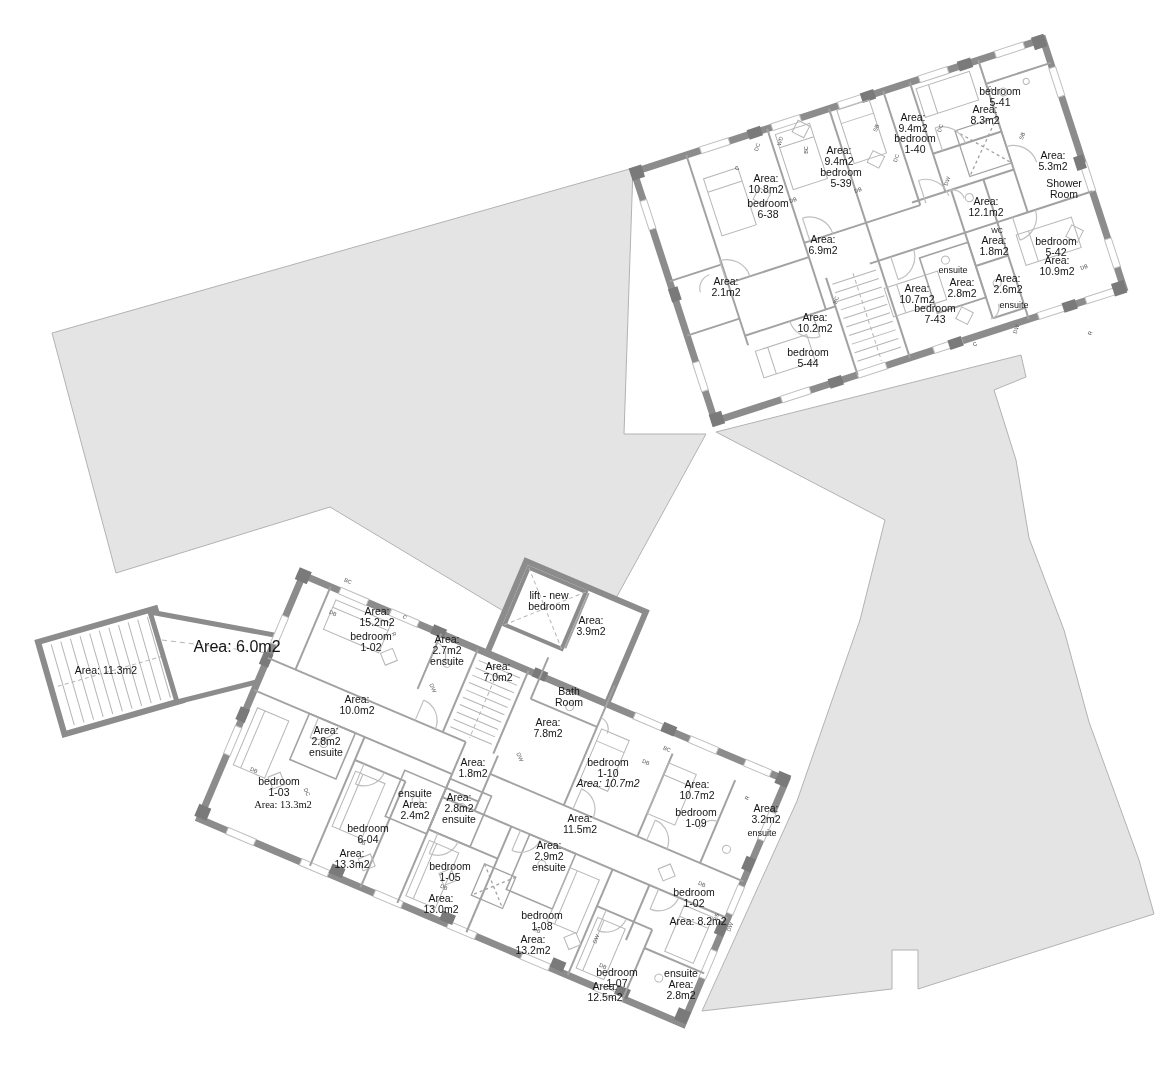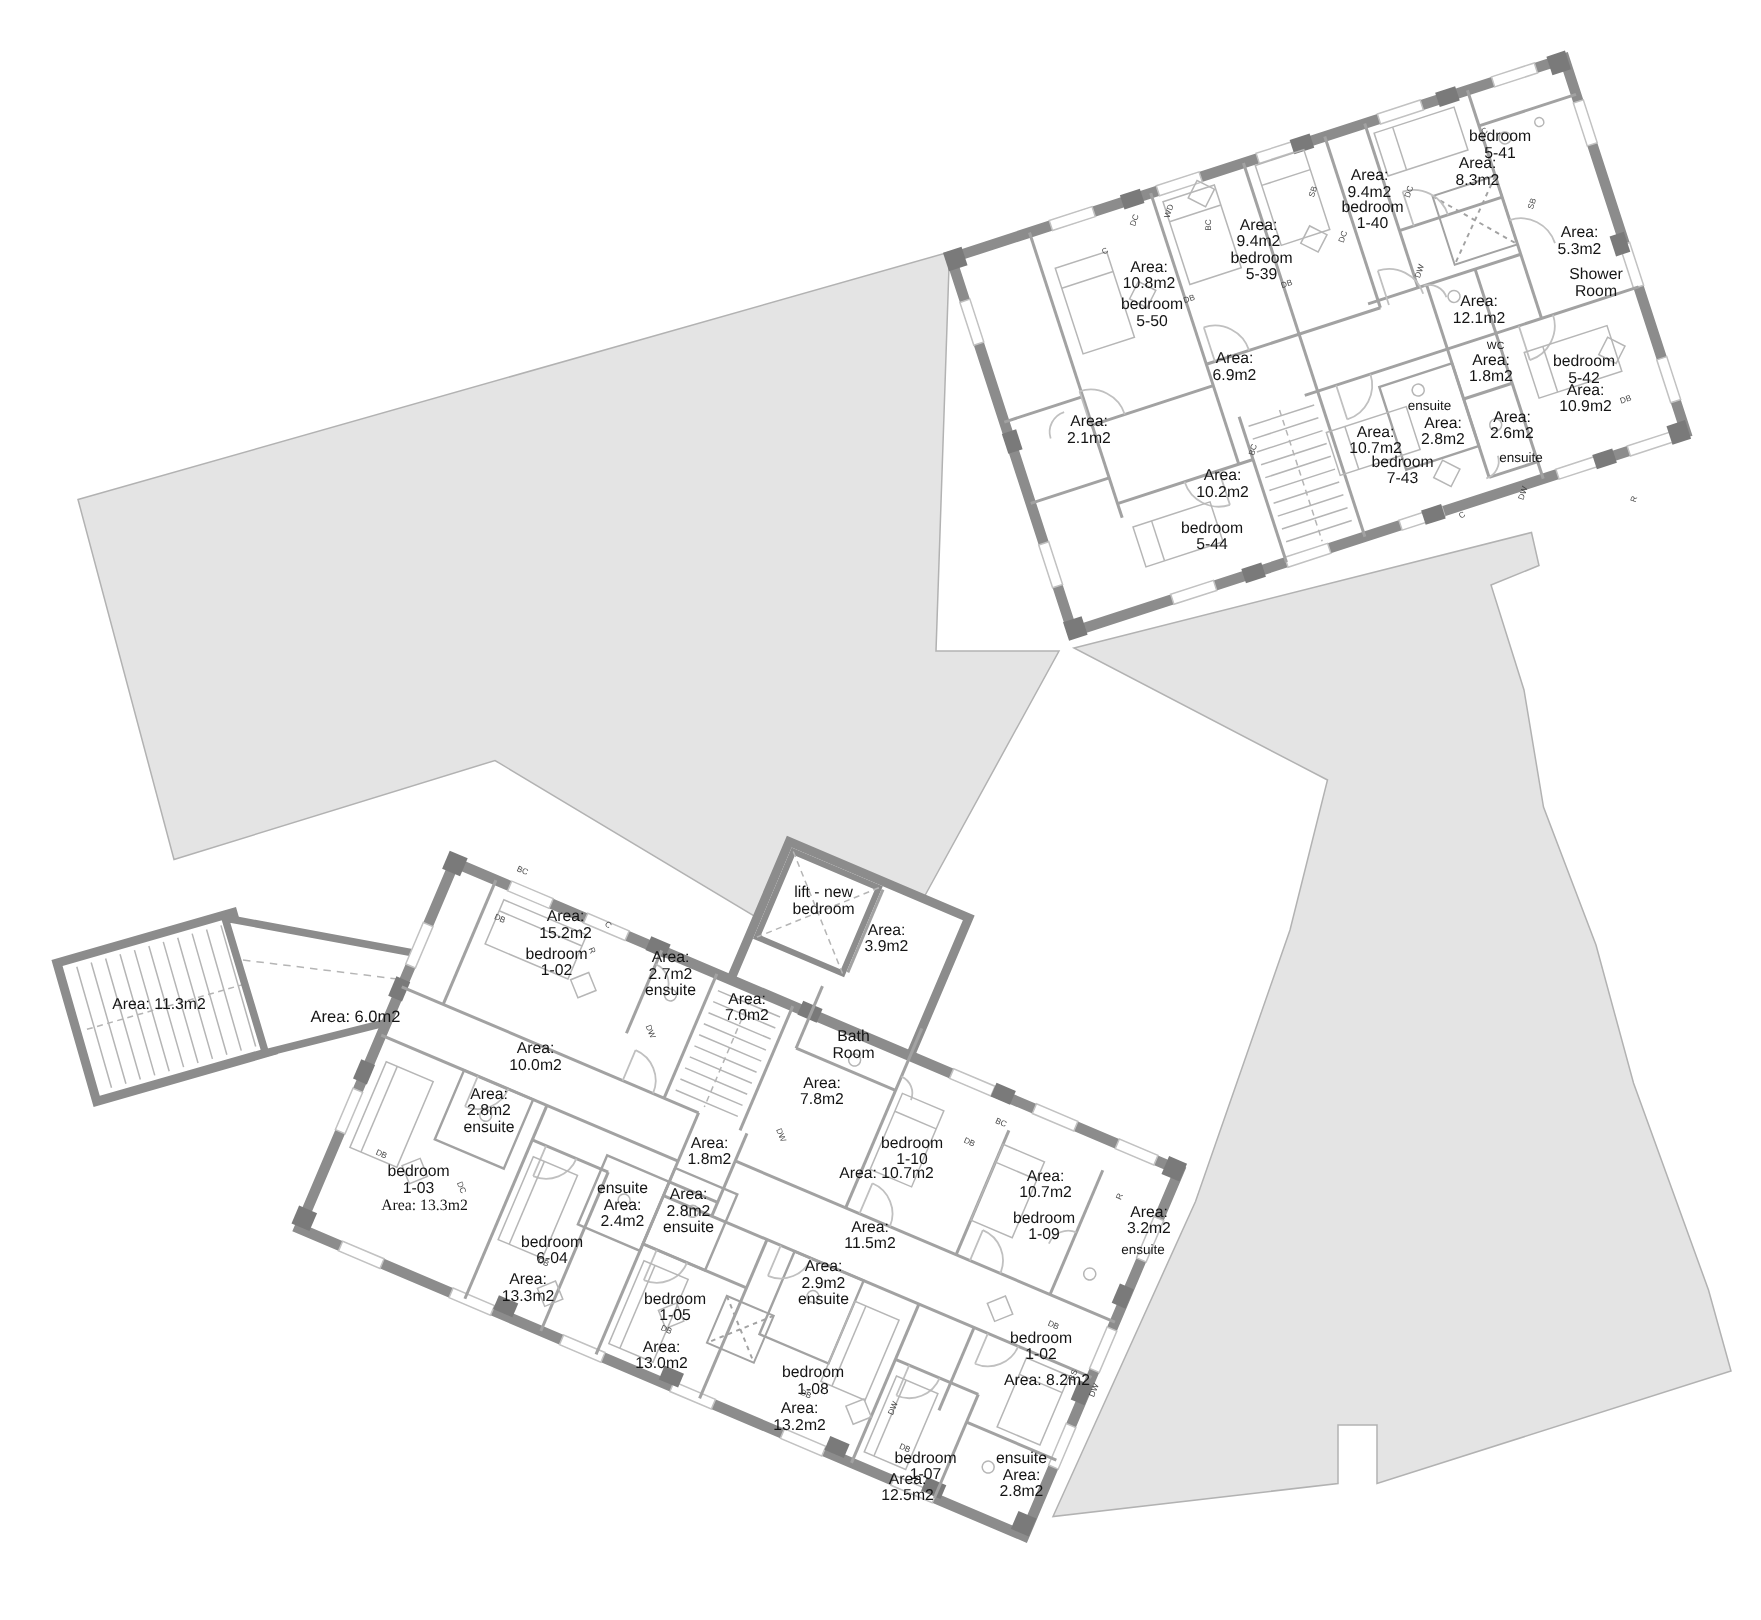--- a/index.html
+++ b/index.html
@@ -296,21 +296,21 @@
   </g>
 </svg>
 
 <div id="labels">
       <div class="room-label" style="left: 766px; top: 184px; font-size: 10.5px;">
         <span class="ln">Area:</span>
         <span class="ln">10.8m2</span>
       </div>
       <div class="room-label" style="left: 768px; top: 209px; font-size: 10.5px;">
         <span class="ln">bedroom</span>
-        <span class="ln it">5-50</span>
+        <span class="ln it">6-38</span>
       </div>
       <div class="room-label" style="left: 839px; top: 156px; font-size: 10.5px;">
         <span class="ln">Area:</span>
         <span class="ln">9.4m2</span>
       </div>
       <div class="room-label" style="left: 841px; top: 178px; font-size: 10.5px;">
         <span class="ln">bedroom</span>
         <span class="ln it">5-39</span>
       </div>
       <div class="room-label" style="left: 913px; top: 123px; font-size: 10.5px;">
@@ -390,21 +390,21 @@
         <span class="ln">bedroom</span>
         <span class="ln it">5-42</span>
       </div>
       <div class="room-label" style="left: 1057px; top: 266px; font-size: 10.5px;">
         <span class="ln">Area:</span>
         <span class="ln">10.9m2</span>
       </div>
       <div class="room-label" style="left: 106px; top: 670px; font-size: 10.5px;">
         <span class="ln">Area: 11.3m2</span>
       </div>
-      <div class="room-label" style="left: 237px; top: 647px; font-size: 11px; margin-top: 32px;">
+      <div class="room-label" style="left: 237px; top: 647px; font-size: 16px;">
         <span class="ln">Area: 6.0m2</span>
       </div>
       <div class="room-label" style="left: 377px; top: 617px; font-size: 10.5px;">
         <span class="ln">Area:</span>
         <span class="ln">15.2m2</span>
       </div>
       <div class="room-label" style="left: 371px; top: 642px; font-size: 10.5px;">
         <span class="ln">bedroom</span>
         <span class="ln it">1-02</span>
       </div>
@@ -513,21 +513,21 @@
         <span class="ln">bedroom</span>
         <span class="ln it">1-02</span>
       </div>
       <div class="room-label" style="left: 698px; top: 921px; font-size: 10.5px;">
         <span class="ln">Area: 8.2m2</span>
       </div>
       <div class="room-label" style="left: 608px; top: 768px; font-size: 10.5px;">
         <span class="ln">bedroom</span>
         <span class="ln it">1-10</span>
       </div>
-      <div class="room-label" style="left: 591px; top: 783px; font-size: 10.5px;">
+      <div class="room-label" style="left: 608px; top: 783px; font-size: 10.5px; font-style: italic;">
         <span class="ln">Area: 10.7m2</span>
       </div>
       <div class="room-label" style="left: 697px; top: 790px; font-size: 10.5px;">
         <span class="ln">Area:</span>
         <span class="ln">10.7m2</span>
       </div>
       <div class="room-label" style="left: 696px; top: 818px; font-size: 10.5px;">
         <span class="ln">bedroom</span>
         <span class="ln it">1-09</span>
       </div>

